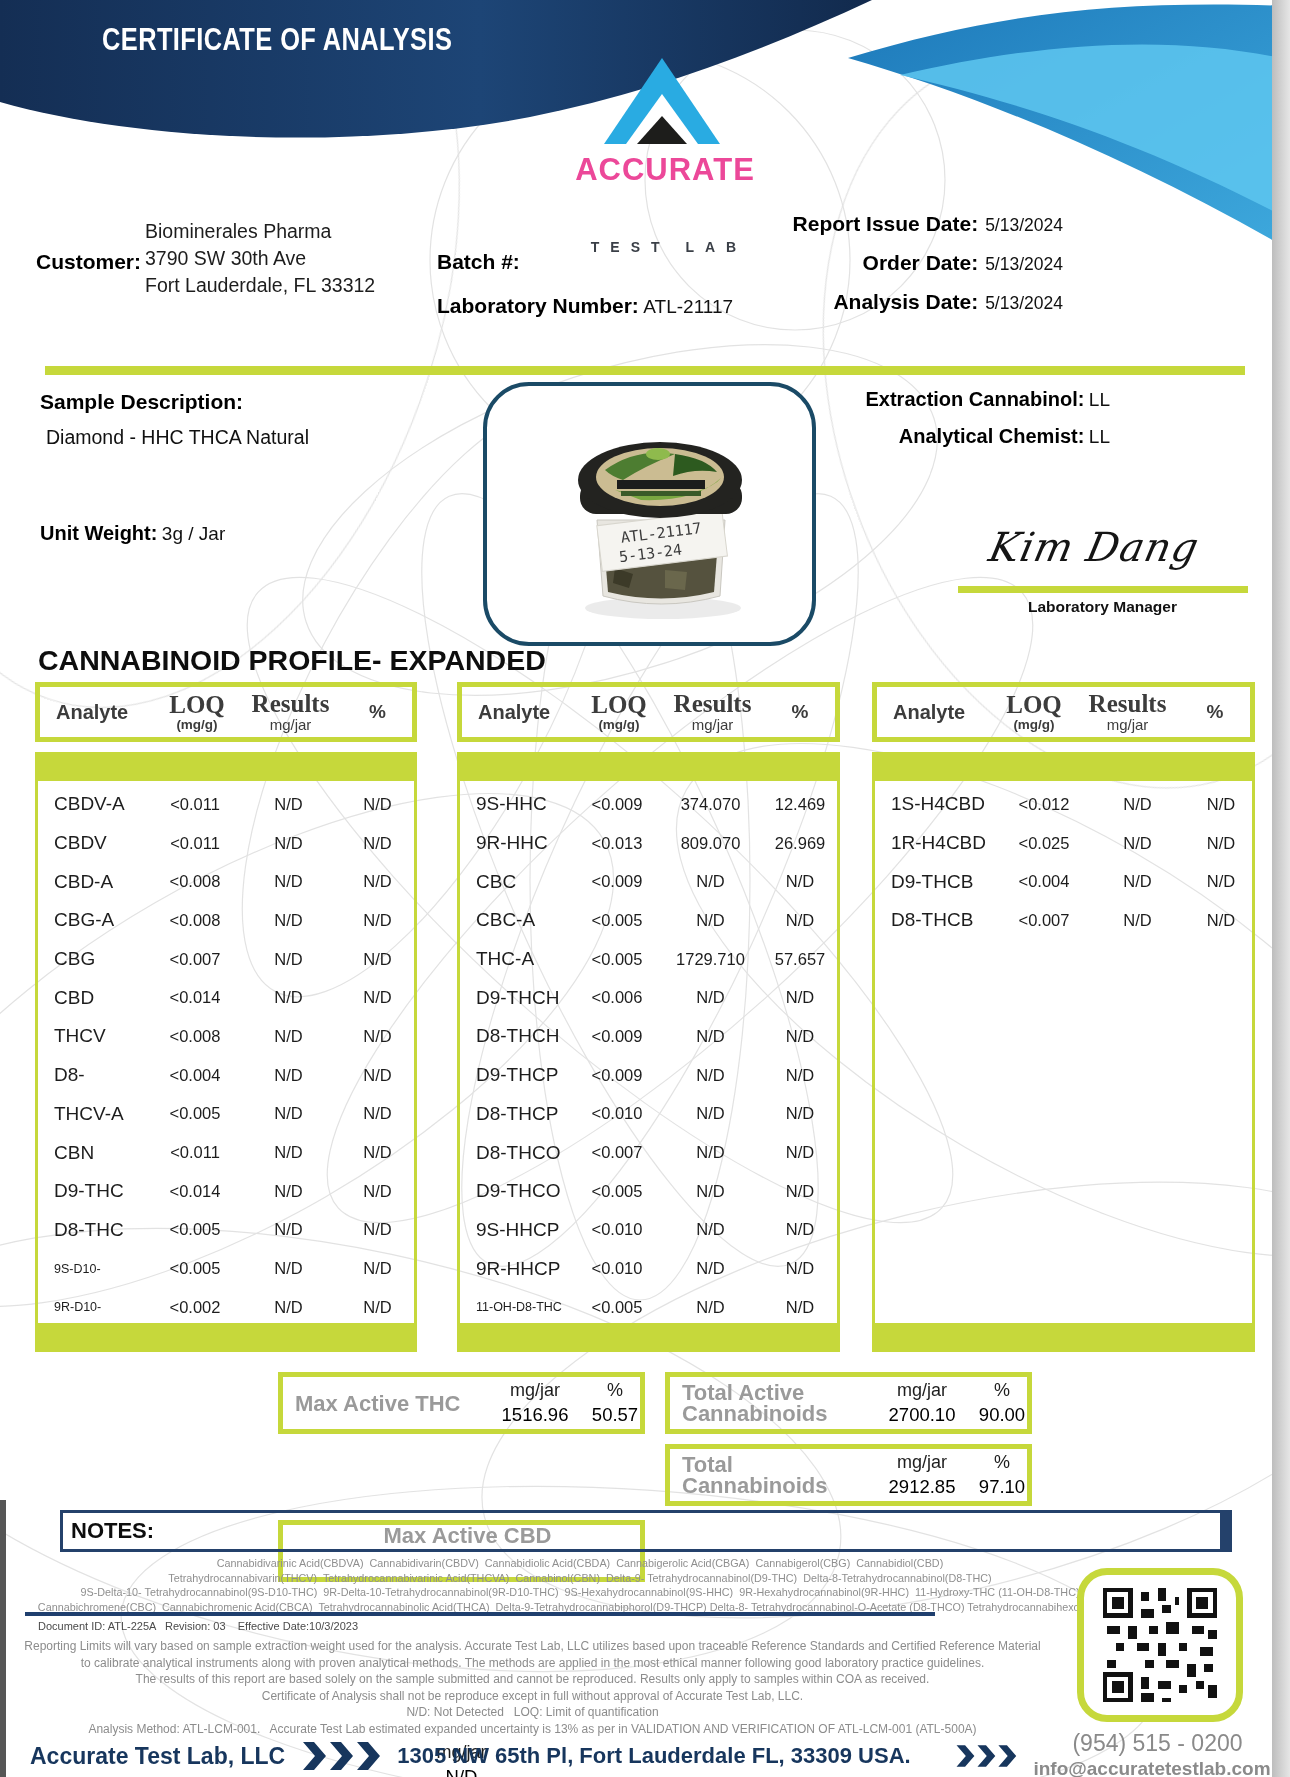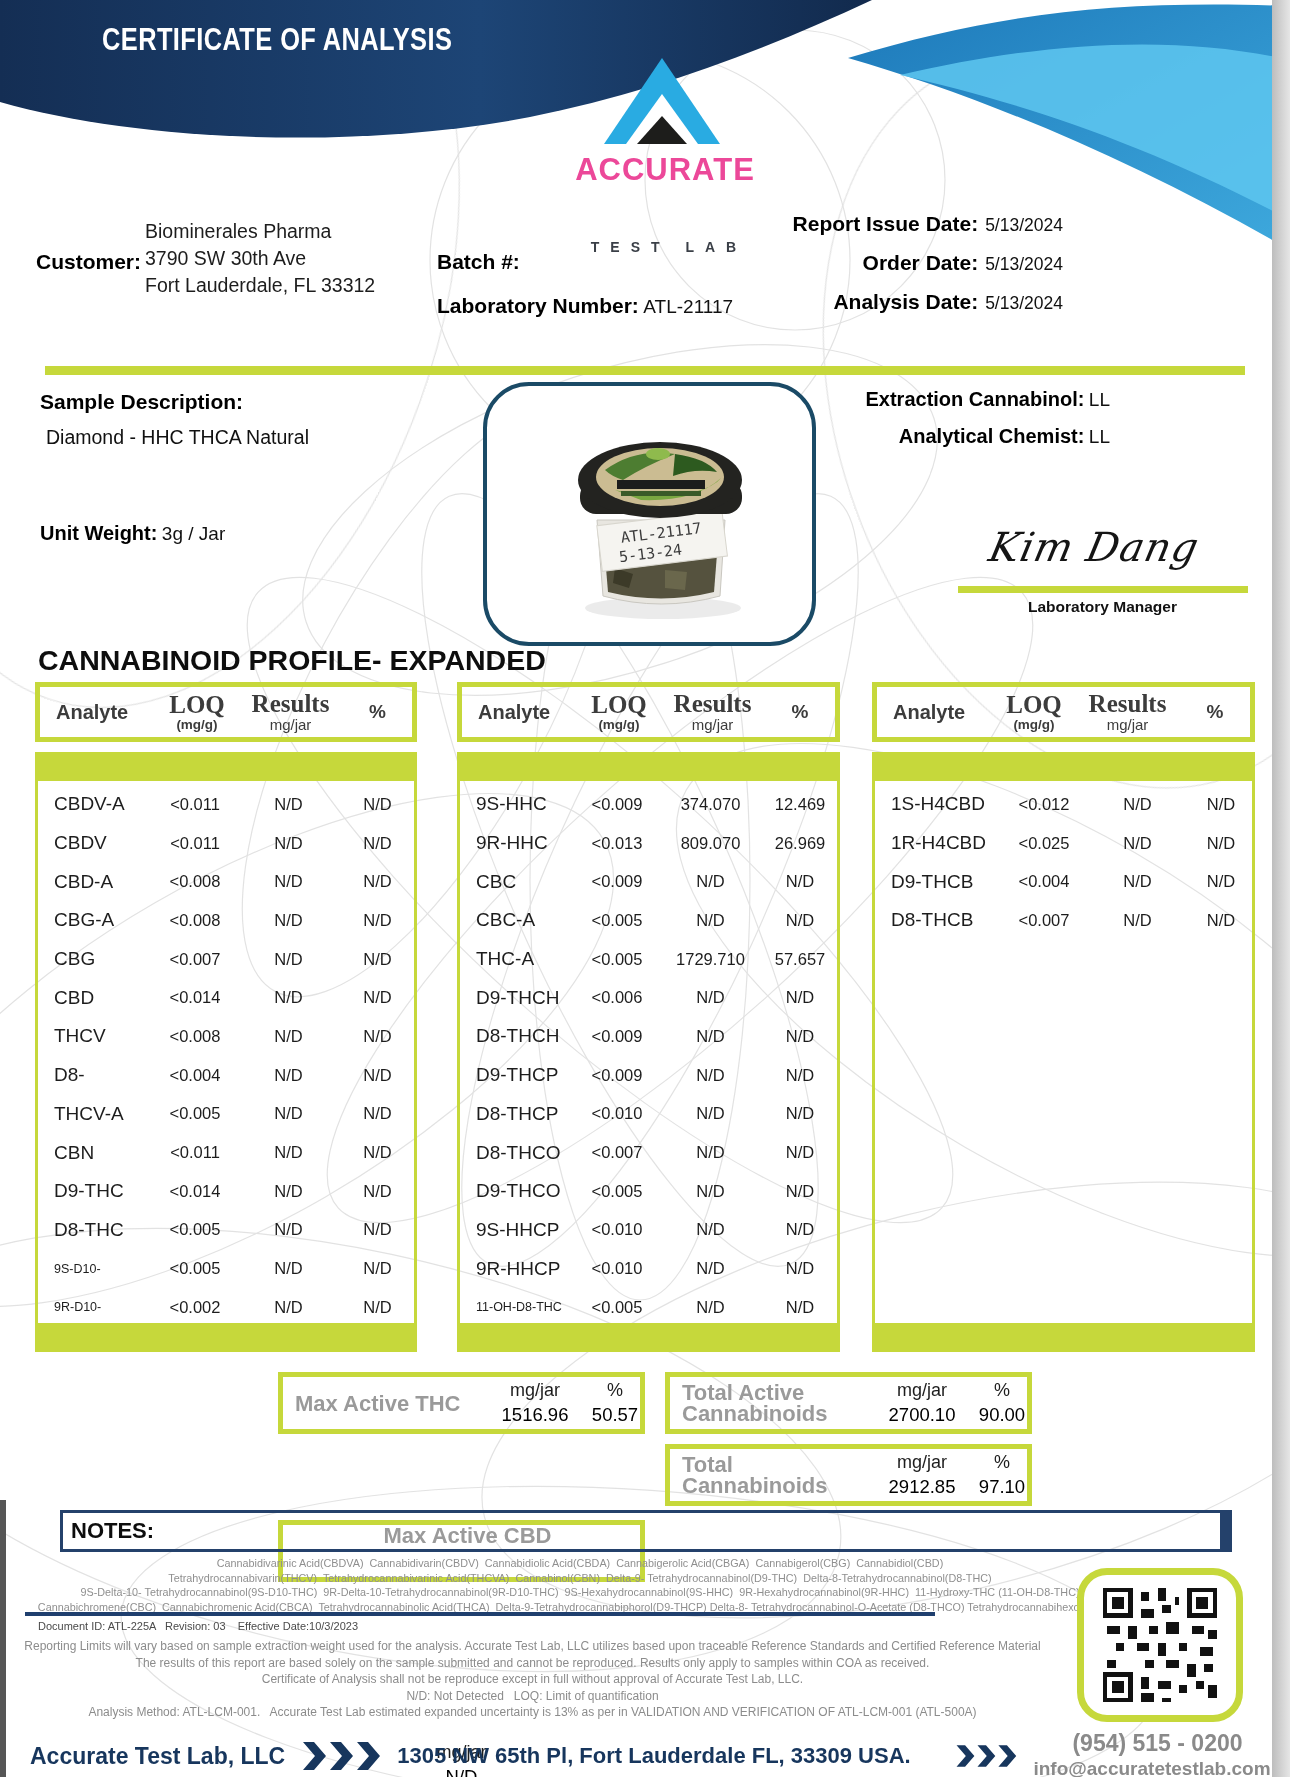--- a/index.html
+++ b/index.html
@@ -81,21 +81,21 @@
   #disclaimer div{white-space:pre;}
 
   
   #footer-line{left:30px;top:1742px;display:flex;align-items:center;white-space:nowrap;}
   #footer-company{font-weight:bold;font-size:23px;color:#17365d;}
   #footer-address{font-weight:bold;font-size:22px;color:#17365d;margin-left:16px;}
   .chev{margin-left:16px;}
   #chev-right{left:955px;top:1745px;}
   #qr-box{left:1077px;top:1568px;width:166px;height:154px;border:7px solid #c6d83b;border-radius:30px;
           background:#fff;box-sizing:border-box;display:flex;align-items:center;justify-content:center;}
-  #phone{left:1040px;top:1730px;width:235px;text-align:center;font-weight:bold;font-size:23px;color:#8a8a8a;}
+  #phone{left:1040px;top:1730px;width:235px;text-align:center;font-weight:normal;font-size:23px;color:#8a8a8a;}
   #email{left:1022px;top:1758px;width:260px;text-align:center;font-weight:bold;font-size:19px;color:#8a8a8a;}
 
   
   #edge-right{left:1272px;top:0;width:18px;height:1777px;background:linear-gradient(90deg,#bdbdbd,#e6e6e6);}
   #edge-left{left:0;top:1500px;width:6px;height:277px;background:#565656;}
 </style>
 </head>
 <body>
 
 <div id="page">
@@ -529,20 +529,21 @@
   <div>Cannabidivarinic Acid(CBDVA)  Cannabidivarin(CBDV)  Cannabidiolic Acid(CBDA)  Cannabigerolic Acid(CBGA)  Cannabigerol(CBG)  Cannabidiol(CBD)</div>
       <div>Tetrahydrocannabivarin(THCV)  Tetrahydrocannabivarinic Acid(THCVA)  Cannabinol(CBN)  Delta-9- Tetrahydrocannabinol(D9-THC)  Delta-8-Tetrahydrocannabinol(D8-THC)</div>
       <div>9S-Delta-10- Tetrahydrocannabinol(9S-D10-THC)  9R-Delta-10-Tetrahydrocannabinol(9R-D10-THC)  9S-Hexahydrocannabinol(9S-HHC)  9R-Hexahydrocannabinol(9R-HHC)  11-Hydroxy-THC (11-OH-D8-THC)</div>
       <div>Cannabichromene(CBC)  Cannabichromenic Acid(CBCA)  Tetrahydrocannabinolic Acid(THCA)  Delta-9-Tetrahydrocannabiphorol(D9-THCP) Delta-8- Tetrahydrocannabinol-O-Acetate (D8-THCO) Tetrahydrocannabihexol (THCH)</div>
     </div>
   <div class="abs" id="doc-rule"></div>
   <div class="abs" id="doc-id">Document ID: ATL-225A   Revision: 03    Effective Date:10/3/2023</div>
   <div class="abs" id="disclaimer">
 
   <div>Reporting Limits will vary based on sample extraction weight used for the analysis. Accurate Test Lab, LLC utilizes based upon traceable Reference Standards and Certified Reference Material</div>
+      <div>to calibrate analytical instruments along with proven analytical methods. The methods are applied in the most ethical manner following good laboratory practice guidelines.</div>
       <div>The results of this report are based solely on the sample submitted and cannot be reproduced. Results only apply to samples within COA as received.</div>
       <div>Certificate of Analysis shall not be reproduce except in full without approval of Accurate Test Lab, LLC.</div>
       <div>N/D: Not Detected   LOQ: Limit of quantification</div>
       <div>Analysis Method: ATL-LCM-001.   Accurate Test Lab estimated expanded uncertainty is 13% as per in VALIDATION AND VERIFICATION OF ATL-LCM-001 (ATL-500A)</div>
     </div>
 
   <div class="abs" id="qr-box">
     <svg width="122" height="122" viewBox="0 0 29 29" shape-rendering="crispEdges">
       <rect width="29" height="29" fill="#fff"></rect>
       <g fill="#111">

